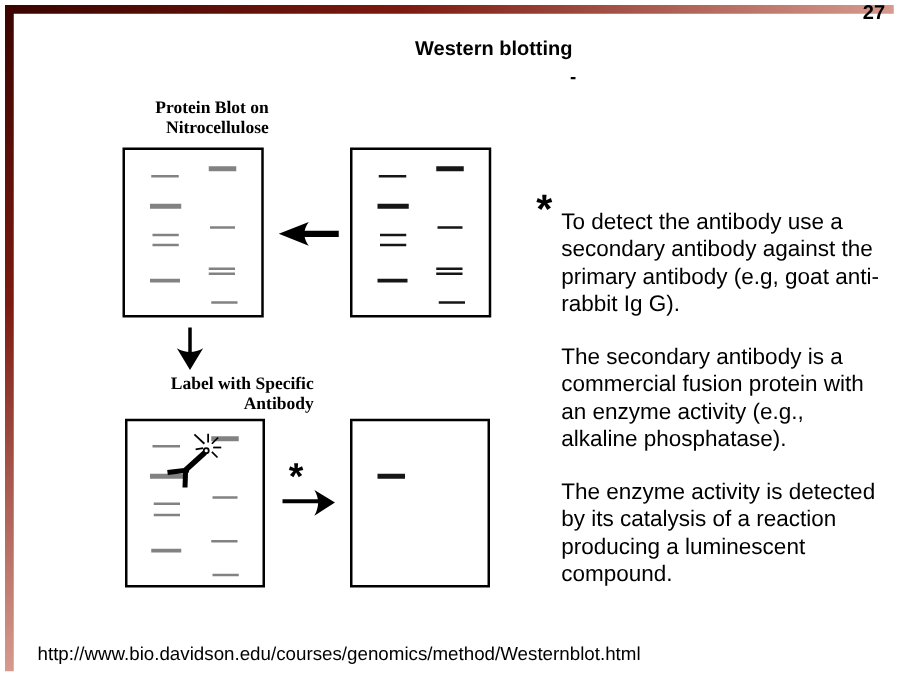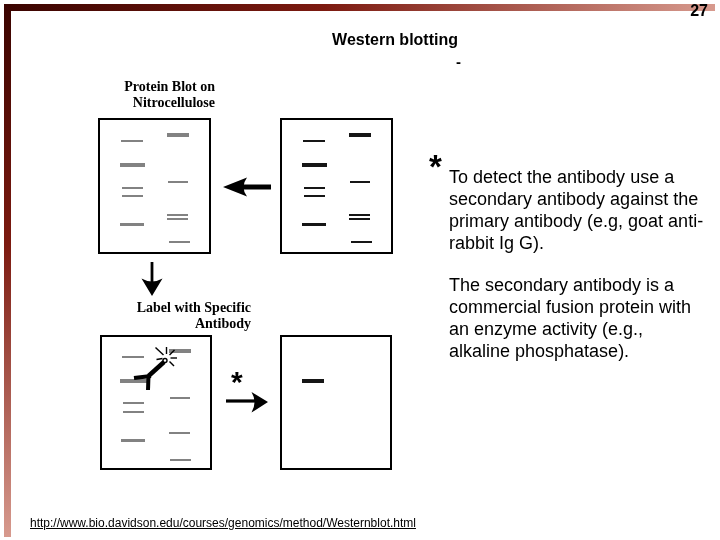--- a/index.html
+++ b/index.html
@@ -8,21 +8,21 @@
   .accent{position:absolute;}
   .page-number{position:absolute;left:684px;top:2px;width:24px;font-weight:700;font-size:16px;text-align:right;}
   .title{position:absolute;left:238px;top:31px;width:220px;text-align:right;font-size:16px;font-weight:700;}
   .seriflabel{position:absolute;font-family:"Liberation Serif","DejaVu Serif",serif;font-weight:700;
               font-size:14px;line-height:16px;text-align:right;white-space:pre-line;}
   .box{position:absolute;border:2px solid #000;background:#fff;box-sizing:border-box;}
   .band{position:absolute;}
   .note{position:absolute;left:449px;width:266px;font-size:18px;line-height:22px;white-space:pre-line;}
   .bigstar{position:absolute;font-weight:700;font-size:30px;line-height:1;font-family:"Liberation Sans",sans-serif;}
   .stray{position:absolute;left:456px;top:53px;font-size:15px;font-weight:700;}
-  .url{position:absolute;left:30px;top:516px;font-size:12px;line-height:15px;text-decoration:underline;}
+  .url{position:absolute;left:30px;top:516px;font-size:15px;line-height:15px;}
   svg.overlay{position:absolute;left:0;top:0;pointer-events:none;}
 </style>
 </head>
 <body>
 
 <div class="slide">
 
   <div class="accent" style="left: 4px; top: 4px; width: 711px; height: 7px; background: linear-gradient(to right, rgb(58, 4, 0), rgb(124, 26, 16) 45%, rgb(215, 154, 142));"></div>
   <div class="accent" style="left: 4px; top: 4px; width: 7px; height: 533px; background: linear-gradient(rgb(58, 4, 0), rgb(124, 26, 16) 45%, rgb(215, 154, 142));"></div>
 
@@ -78,20 +78,24 @@
   <div class="bigstar" style="left:429px;top:150px;font-size:33px;">*</div>
 
   <div class="note" style="top:166px;">To detect the antibody use a
 secondary antibody against the
 primary antibody (e.g, goat anti-
 rabbit Ig G).</div>
   <div class="note" style="top:274px;">The secondary antibody is a
 commercial fusion protein with
 an enzyme activity (e.g.,
 alkaline phosphatase).</div>
+  <div class="note" style="top:382px;">The enzyme activity is detected
+by its catalysis of a reaction
+producing a luminescent
+compound.</div>
 
   <div class="url">http://www.bio.davidson.edu/courses/genomics/method/Westernblot.html</div>
 
   <svg class="overlay" width="720" height="540" viewBox="0 0 720 540">
 
     <g>
       <path d="M242,187 L271,187" stroke="#000" stroke-width="5"></path>
       <path d="M223,187 L247,177.5 Q240,187 247,196.5 Z" fill="#000"></path>
     </g>
 

